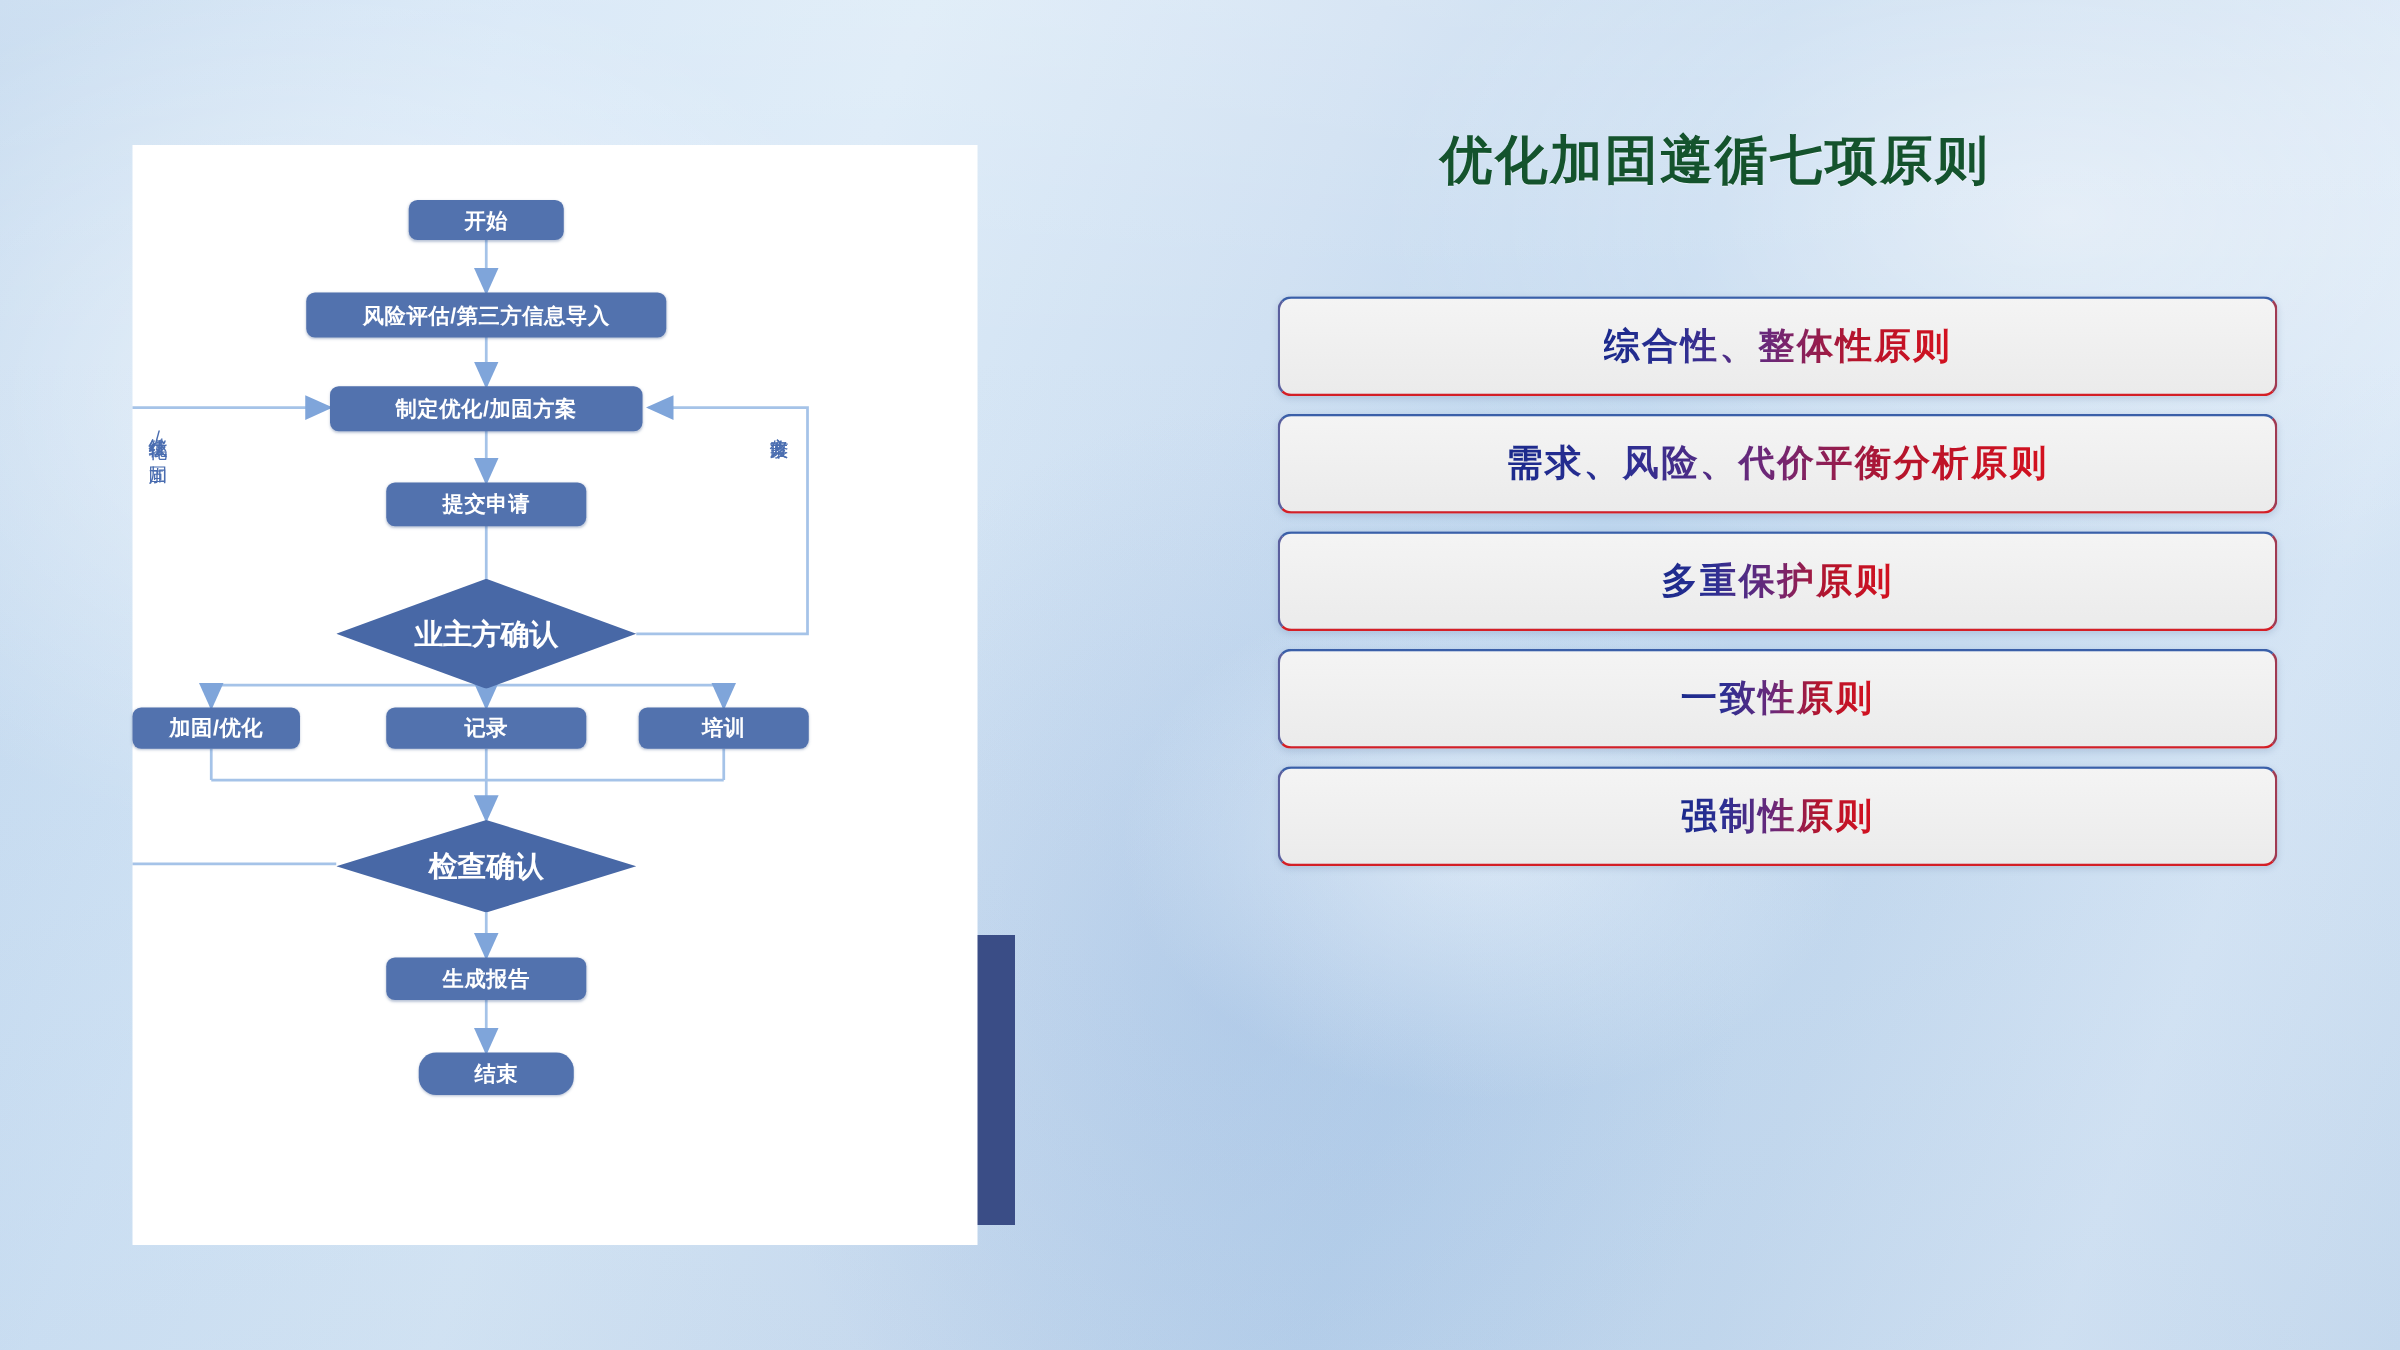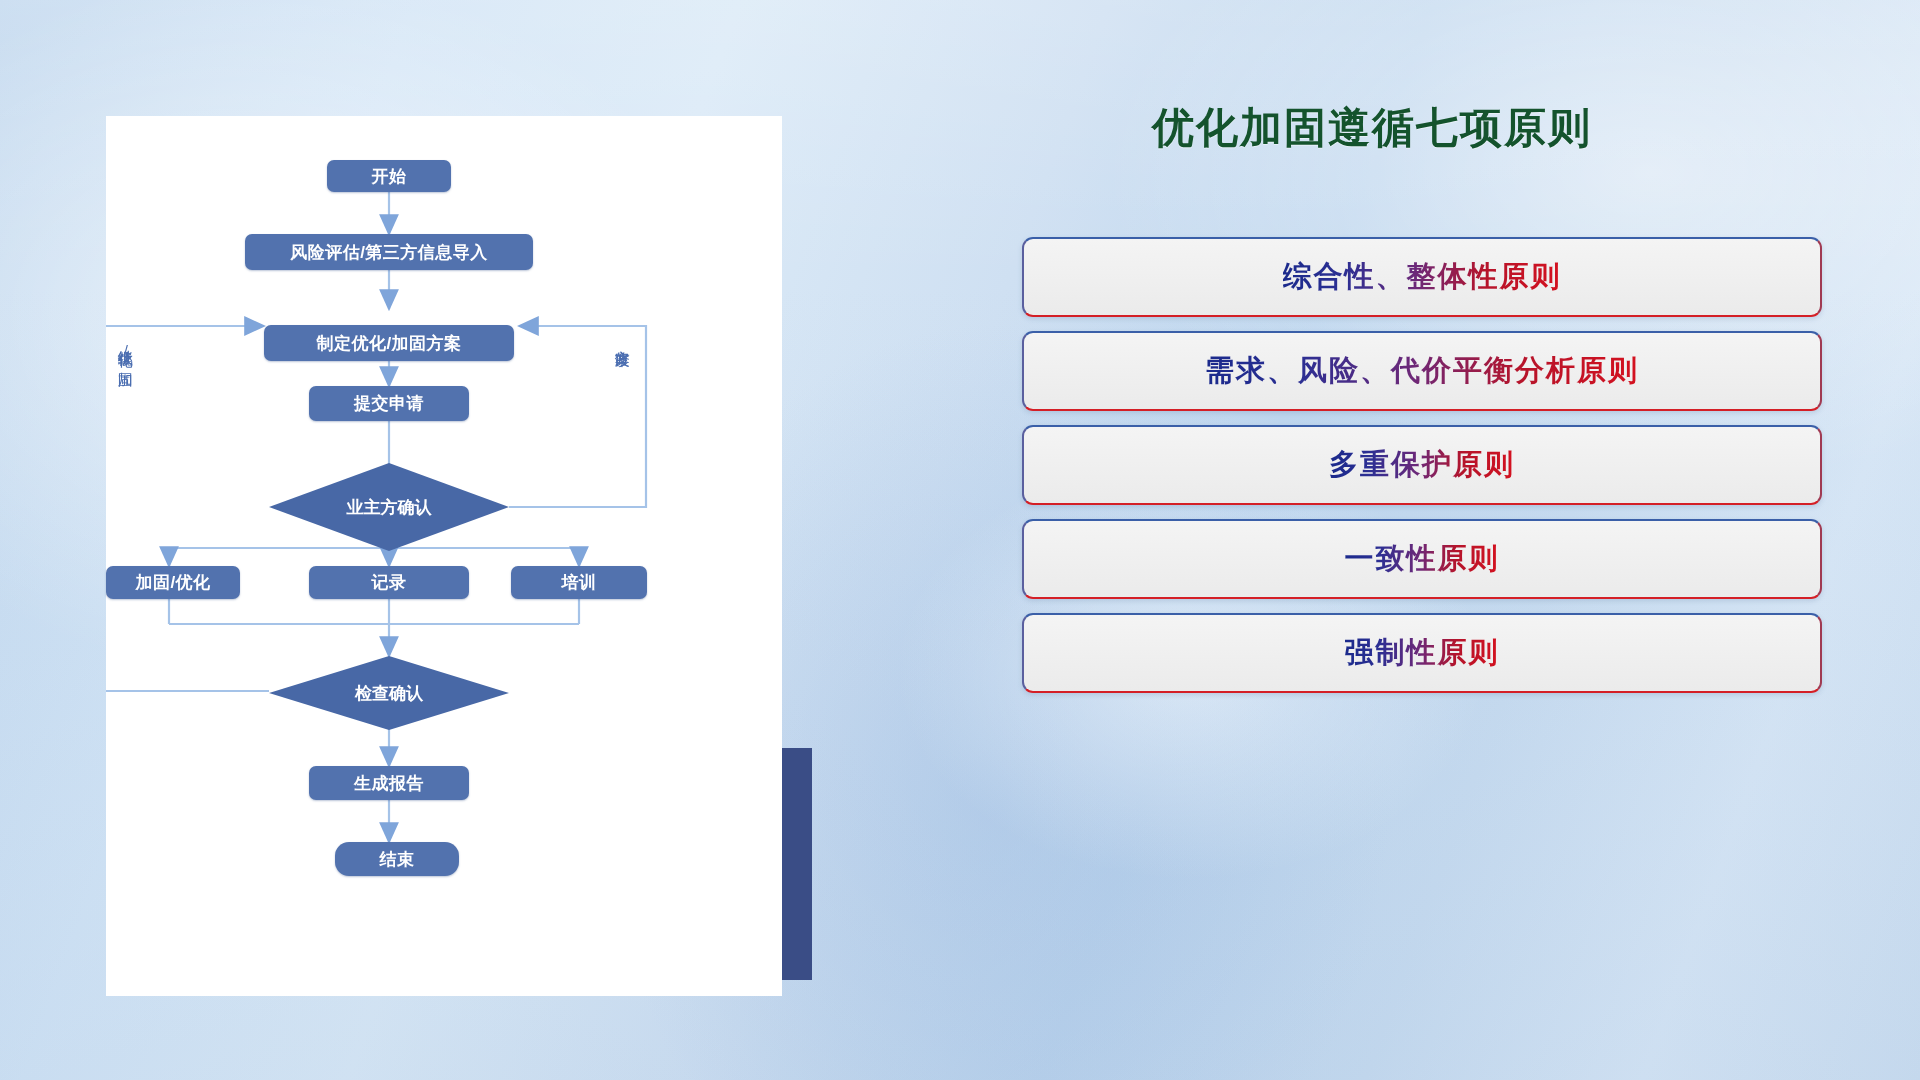--- a/index.html
+++ b/index.html
@@ -39,21 +39,21 @@
     display:flex;align-items:center;justify-content:center;
     font-size:17px;font-weight:bold;
     letter-spacing:.5px;
     white-space:nowrap;
     box-shadow:0 1px 2px rgba(60,90,140,.35);
   }
   .fdiamond{
     position:absolute;
     color:#ffffff;
     display:flex;align-items:center;justify-content:center;
-    font-size:17px;font-weight:bold;
+    font-size:23px;font-weight:bold;
     z-index:2;
   }
   .fdiamond .dshape{
     position:absolute;inset:0;
     background:#4868a6;
     clip-path:polygon(50% 0,100% 50%,50% 100%,0 50%);
   }
   .fdiamond span{position:relative;z-index:2;}
 
   .vlabel{
@@ -153,21 +153,21 @@
       <path d="M163,575 L-14,575 L-14,210 L158,210" marker-end="url(#arL)"></path>
 
       <path d="M403,391 L540,391 L540,210 L413,210" marker-end="url(#arL)"></path>
     </g>
   </svg>
 
   <div class="fnode" style="left:221px;top:44px;width:124px;height:32px;">开始</div>
 
   <div class="fnode" style="left:139px;top:118px;width:288px;height:36px;">风险评估/第三方信息导入</div>
 
-  <div class="fnode" style="left:158px;top:209px;width:250px;height:36px;">制定优化/加固方案</div>
+  <div class="fnode" style="left:158px;top:193px;width:250px;height:36px;">制定优化/加固方案</div>
 
   <div class="fnode" style="left:203px;top:270px;width:160px;height:35px;text-align:right;">提交申请</div>
 
   <div class="fdiamond" style="left:163px;top:347px;width:240px;height:88px;">
     <span class="dshape"></span>
     <span>业主方确认</span>
   </div>
 
   <div class="fnode" style="left:0px;top:450px;width:134px;height:33px;">加固/优化</div>
 

